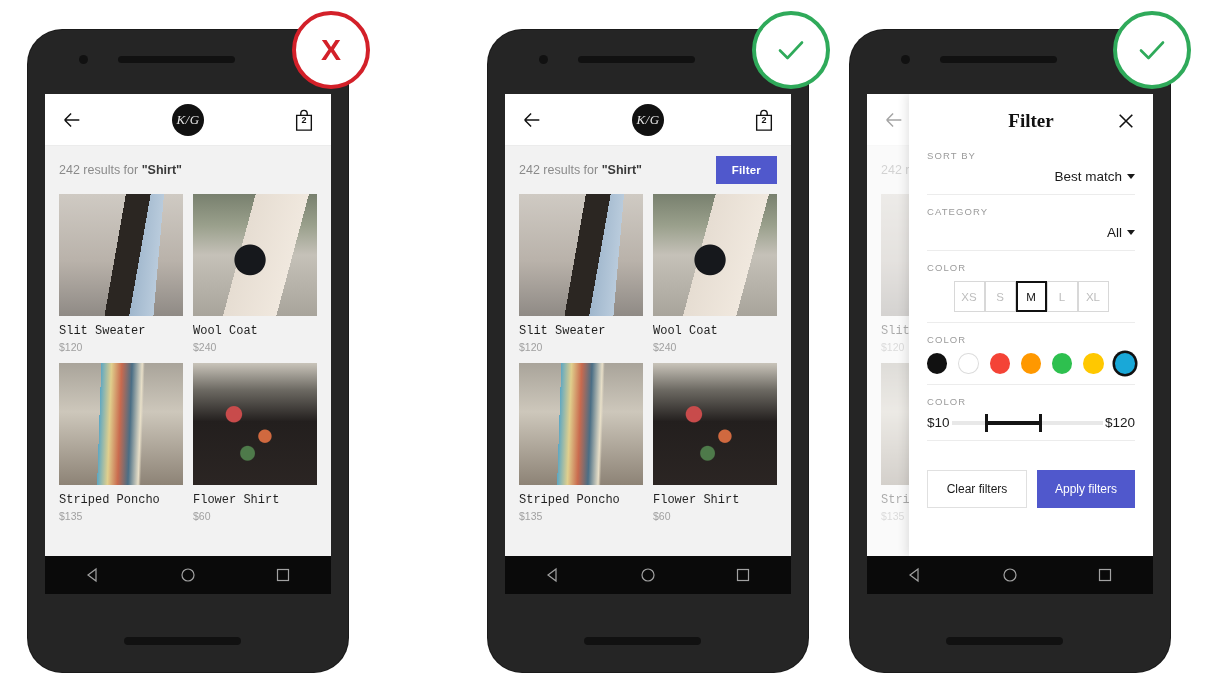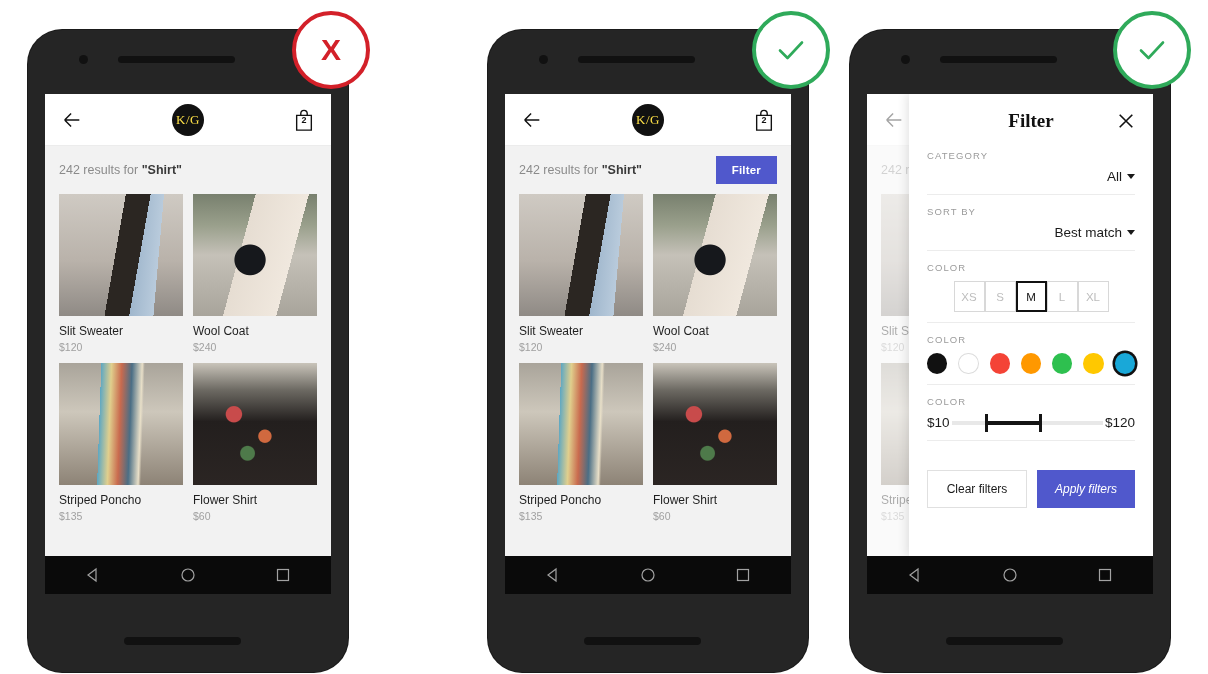--- a/index.html
+++ b/index.html
@@ -53,24 +53,24 @@
   .app-header {
     height: 52px; background: #fff;
     display: flex; align-items: center; justify-content: space-between;
     padding: 0 16px;
     border-bottom: 1px solid #ececec;
     position: relative;
   }
   .back-arrow { width: 22px; height: 22px; }
   .logo-circle {
     width: 32px; height: 32px; border-radius: 50%;
-    background: #111; color: #fde047;
+    background: #111; color: #e5e5e5;
     display: flex; align-items: center; justify-content: center;
     font-family: "Liberation Serif", serif;
-    font-size: 13px; letter-spacing: .5px;
+    font-style: italic; font-size: 13px; letter-spacing: .5px;
     position: absolute; left: 50%; transform: translateX(-50%);
   }
   .bag-wrap { position: relative; width: 22px; height: 24px; }
   .bag-count {
     position: absolute; left: 0; top: 7px; width: 22px;
     text-align: center; font-size: 9px; color: #111; font-weight: 700;
   }
 
   
   .results-bar {
@@ -91,21 +91,21 @@
   .grid {
     display: grid; grid-template-columns: 1fr 1fr;
     gap: 10px; padding: 0 14px;
   }
   .card { background: #f2f2f2; }
   .thumb {
     width: 100%; height: 122px;
     background-size: cover; background-position: center;
     position: relative; overflow: hidden;
   }
-  .p-name { font-size: 12px; color: #1f1f1f; margin-top: 8px; }
+  .p-name { font-size: 12px; color: #1f1f1f; margin-top: 8px; font-family: Liberation Mono, monospace; }
   .p-price { font-size: 10.5px; color: #a0a0a0; margin-top: 3px; }
 
   
   .img-slit {
     background:
       linear-gradient(100deg, transparent 46%, #2b2622 46%, #2b2622 63%, transparent 63%),
       linear-gradient(95deg, transparent 60%, #9fb6cc 60%, #b9cbdc 78%, transparent 78%),
       linear-gradient(180deg,#cfcac3 0%,#b9b2aa 55%,#8f8a85 100%);
   }
   .img-wool {
@@ -211,21 +211,21 @@
   .knob.a { left: 22%; }
   .knob.b { right: 40%; }
 
   .fp-actions { display: flex; gap: 10px; margin-top: 29px; }
   .btn-clear {
     flex: 1; background: #fff; border: 1px solid #e0e0e0;
     color: #1a1a1a; font-size: 12px; padding: 11px 0; cursor: pointer;
   }
   .btn-apply {
     flex: 1; background: #5058cc; border: none;
-    color: #fff; font-size: 12px; padding: 11px 0; cursor: pointer; font-style: italic;
+    color: #fff; font-size: 12px; padding: 11px 0; cursor: pointer;
   }
 </style>
 </head>
 <body>
 
 <div class="stage">
 
   <div class="phone phone-p1">
     <div class="cam-dot"></div>
     <div class="ear-speaker"></div>
@@ -422,31 +422,31 @@
 
       <div class="filter-panel">
         <div class="fp-head">
           <div class="fp-title">Filter</div>
           <svg class="fp-close" viewBox="0 0 20 20">
             <path d="M3 3l14 14M17 3L3 17" fill="none" stroke="#111" stroke-width="1.8"></path>
           </svg>
         </div>
 
         <div class="fp-sec">
+          <div class="fp-label">SORT BY</div>
+          <div class="fp-select">
+            <span>Best match</span>
+            <span class="caret"></span>
+          </div>
+        </div>
+
+        <div class="fp-sec">
           <div class="fp-label">CATEGORY</div>
           <div class="fp-select">
             <span>All</span>
-            <span class="caret"></span>
-          </div>
-        </div>
-
-        <div class="fp-sec">
-          <div class="fp-label">SORT BY</div>
-          <div class="fp-select">
-            <span>Best match</span>
             <span class="caret"></span>
           </div>
         </div>
 
         <div class="fp-sec">
           <div class="fp-label">COLOR</div>
           <div class="size-row">
             <div class="size-box">XS</div>
             <div class="size-box">S</div>
             <div class="size-box sel">M</div>

